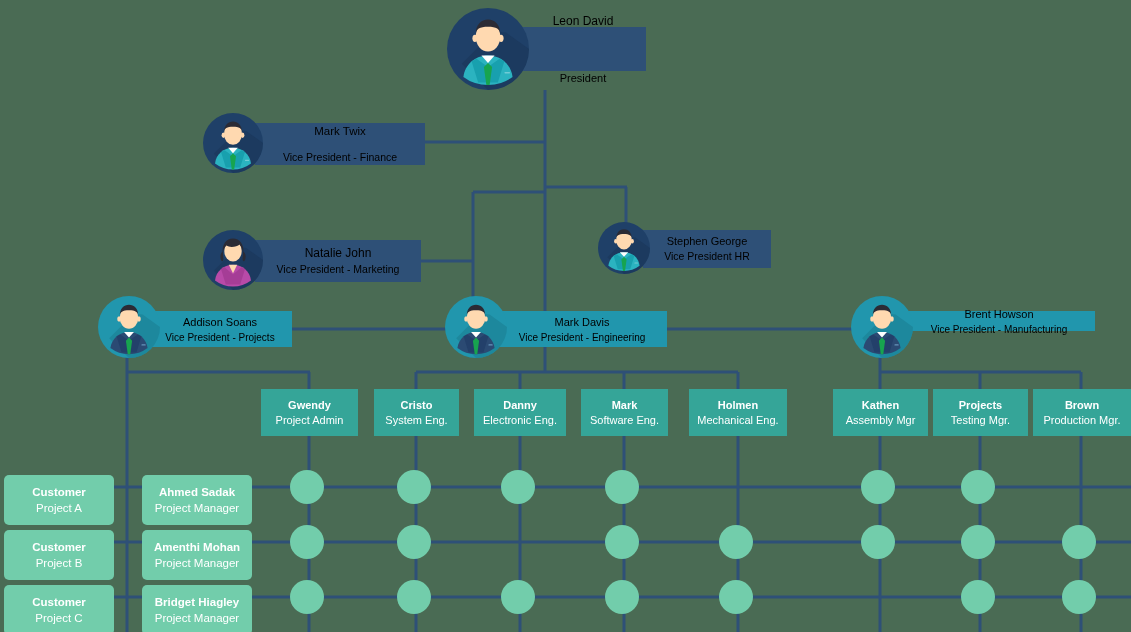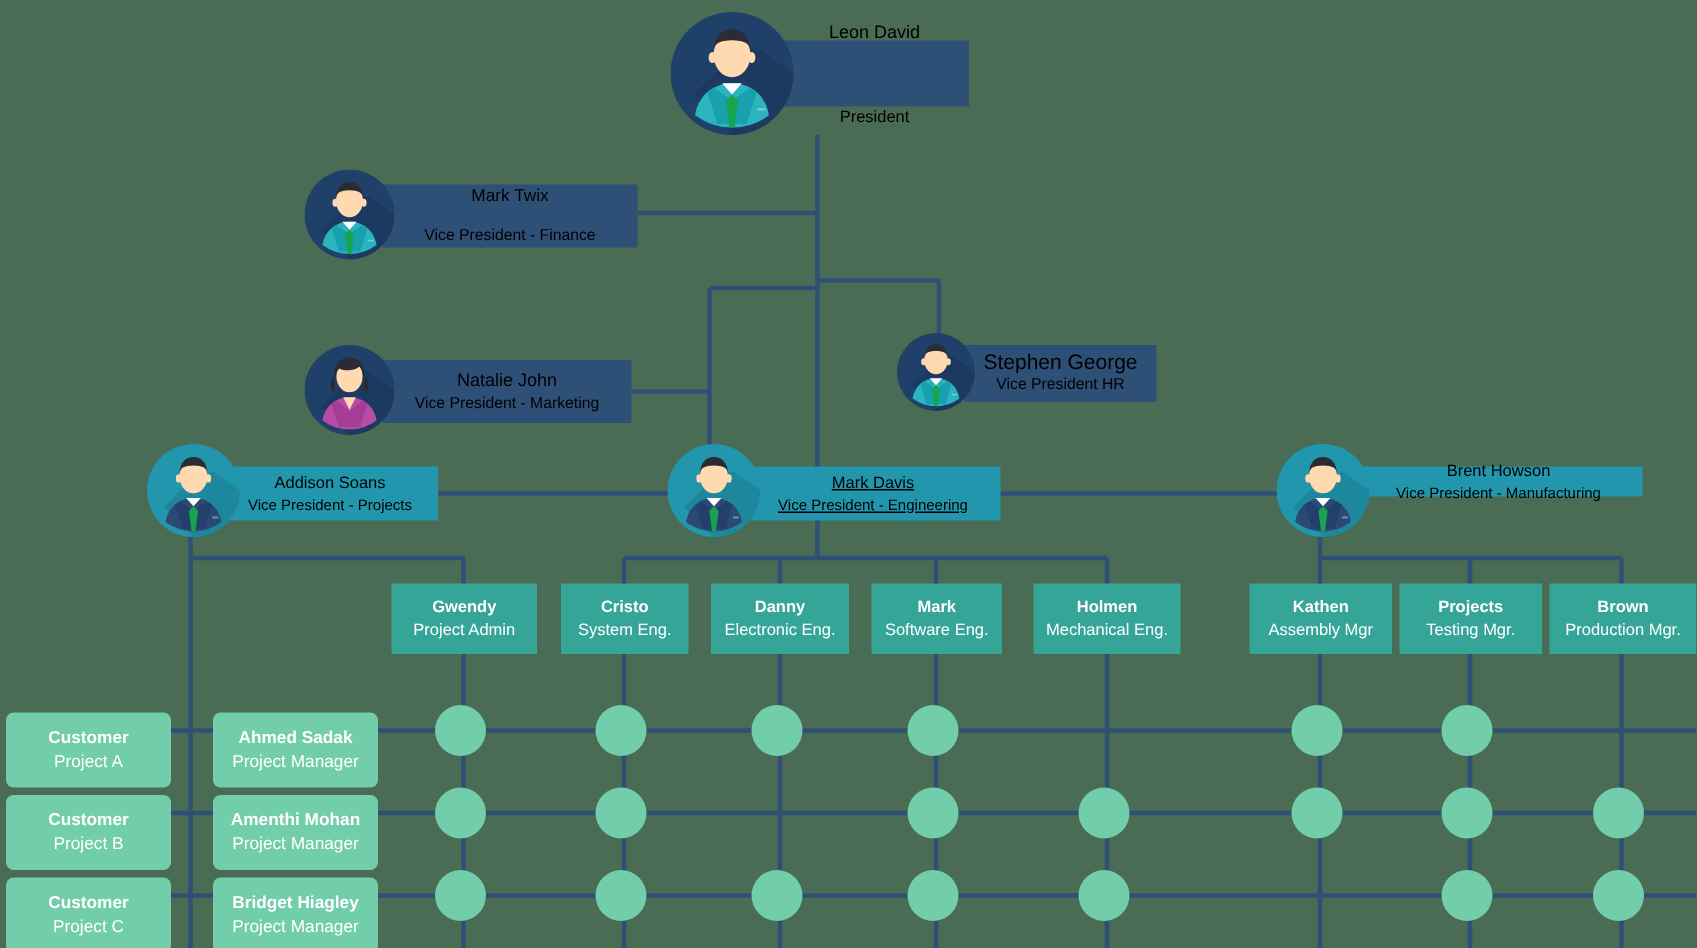--- a/index.html
+++ b/index.html
@@ -255,21 +255,21 @@
     <path d="M50 58c-16 0-28 11-30 26a50 50 0 0 0 60 0c-2-15-14-26-30-26z" fill="#b84aa8"></path>
     <path d="M36 62l14 12 14-12 6 3-8 26H38l-8-26z" fill="#a53d96"></path>
     <path d="M43 58h14l-7 14z" fill="#ffd9b0"></path>
     <ellipse cx="50" cy="35" rx="14.5" ry="17.5" fill="#ffd9b0"></ellipse>
     <path d="M33 40c-2-17 6-26 17-26s19 9 17 26c-1-10-4-13-6-16-4 4-16 6-22 2-3 3-5 6-6 14z" fill="#2b2b35"></path>
     <path d="M33 36c-4 2-5 9-3 14 2 4 4 2 4-2z" fill="#2b2b35"></path>
     <path d="M67 36c4 2 5 9 3 14-2 4-4 2-4-2z" fill="#2b2b35"></path>
   </svg>
       </div>
       <div class="exec plate plate-dark" style="position: absolute; left: 643px; top: 230px; width: 128px; height: 38px; background: rgb(46, 80, 119); display: flex; flex-direction: column; justify-content: center; align-items: center;">
-        <div class="nm" style="font-size: 14px; line-height: 16px;">Stephen George</div>
+        <div class="nm" style="font-size: 11px; line-height: 16px;">Stephen George</div>
         <div class="ttl" style="font-size: 10.5px; line-height: 15.5px;">Vice President HR</div>
       </div>
       <div class="avatar" style="position: absolute; left: 598px; top: 222px; width: 52px; height: 52px; border-color: rgb(255, 255, 255);">
         <svg viewBox="0 0 100 100" xmlns="http://www.w3.org/2000/svg" width="100%" height="100%" style="display: block;">
     <circle cx="50" cy="50" r="50" fill="#1f4068"></circle>
     <path d="M100 50a50 50 0 0 1-50 50L18 68l22-22 12-18 20 2z" fill="#1a3557" opacity="0.55"></path>
     <path d="M50 58c-16 0-28 11-30 26a50 50 0 0 0 60 0c-2-15-14-26-30-26z" fill="#2bb3c0"></path>
     <path d="M36 62l14 10 14-10 6 3-8 26H38l-8-26z" fill="#18a0ae"></path>
     <path d="M42 58h16l-8 9z" fill="#ffffff"></path>
     <path d="M50 67l5 5-3 22h-4l-3-22z" fill="#17a44f"></path>
@@ -292,21 +292,21 @@
     <path d="M36 62l14 10 14-10 6 3-8 26H38l-8-26z" fill="#23406a"></path>
     <path d="M42 58h16l-8 9z" fill="#ffffff"></path>
     <path d="M50 67l5 5-3 22h-4l-3-22z" fill="#17a44f"></path>
     <ellipse cx="50" cy="35" rx="15" ry="18" fill="#ffd9b0"></ellipse>
     <path d="M35 32c0-12 7-18 15-18s15 6 15 18c0-6-5-9-15-9s-15 3-15 9z" fill="#2b2b35"></path>
     <ellipse cx="34" cy="37" rx="3" ry="4.5" fill="#ffd9b0"></ellipse>
     <ellipse cx="66" cy="37" rx="3" ry="4.5" fill="#ffd9b0"></ellipse>
     <rect x="70" y="78" width="7" height="2" rx="1" fill="#7fb3d8" opacity="0.7"></rect>
   </svg>
       </div>
-      <div class="exec plate plate-teal" style="position: absolute; left: 497px; top: 311px; width: 170px; height: 36px; background: rgb(33, 150, 173); display: flex; flex-direction: column; justify-content: center; align-items: center; text-decoration: underline;">
+      <div class="exec plate plate-teal" style="position: absolute; left: 497px; top: 311px; width: 170px; height: 36px; background: rgb(33, 150, 173); display: flex; flex-direction: column; justify-content: center; align-items: center;">
         <div class="nm" style="font-size: 11px; line-height: 16px;">Mark Davis</div>
         <div class="ttl" style="font-size: 10px; line-height: 15px;">Vice President - Engineering</div>
       </div>
       <div class="avatar" style="position: absolute; left: 445px; top: 296px; width: 62px; height: 62px; border-color: rgb(255, 255, 255);">
         <svg viewBox="0 0 100 100" xmlns="http://www.w3.org/2000/svg" width="100%" height="100%" style="display: block;">
     <circle cx="50" cy="50" r="50" fill="#2196ad"></circle>
     <path d="M100 50a50 50 0 0 1-50 50L18 68l22-22 12-18 20 2z" fill="#1b7e93" opacity="0.6"></path>
     <path d="M50 58c-16 0-28 11-30 26a50 50 0 0 0 60 0c-2-15-14-26-30-26z" fill="#2b4a73"></path>
     <path d="M36 62l14 10 14-10 6 3-8 26H38l-8-26z" fill="#23406a"></path>
     <path d="M42 58h16l-8 9z" fill="#ffffff"></path>

